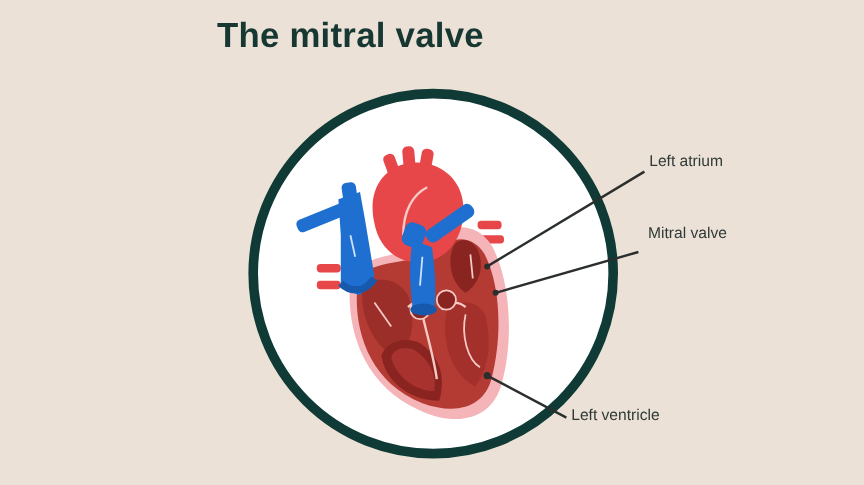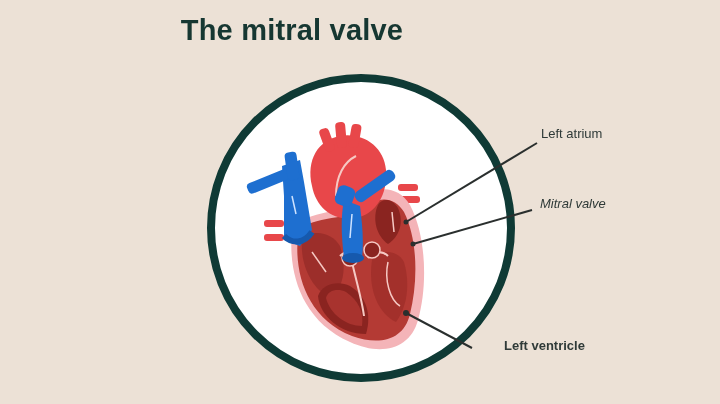--- a/index.html
+++ b/index.html
@@ -17,22 +17,22 @@
     letter-spacing: 0.2px;
   }
   .diagram { position: absolute; left: 0; top: 0; width: 720px; height: 404px; }
   .label {
     position: absolute;
     font-size: 13px;
     color: #2f3a38;
     white-space: nowrap;
   }
   #lbl-atrium { left: 541px; top: 126px; }
-  #lbl-valve  { left: 540px; top: 196px; font-style: italic; }
-  #lbl-ventricle { left: 504px; top: 338px; font-weight: bold; }
+  #lbl-valve  { left: 540px; top: 186px; }
+  #lbl-ventricle { left: 476px; top: 338px; }
 </style>
 </head>
 <body>
 
 <div class="title">The mitral valve</div>
 
 <svg class="diagram" viewBox="0 0 720 404" xmlns="http://www.w3.org/2000/svg">
 
   <circle cx="361" cy="228" r="150" fill="#ffffff" stroke="#0f3a35" stroke-width="8"></circle>
 

